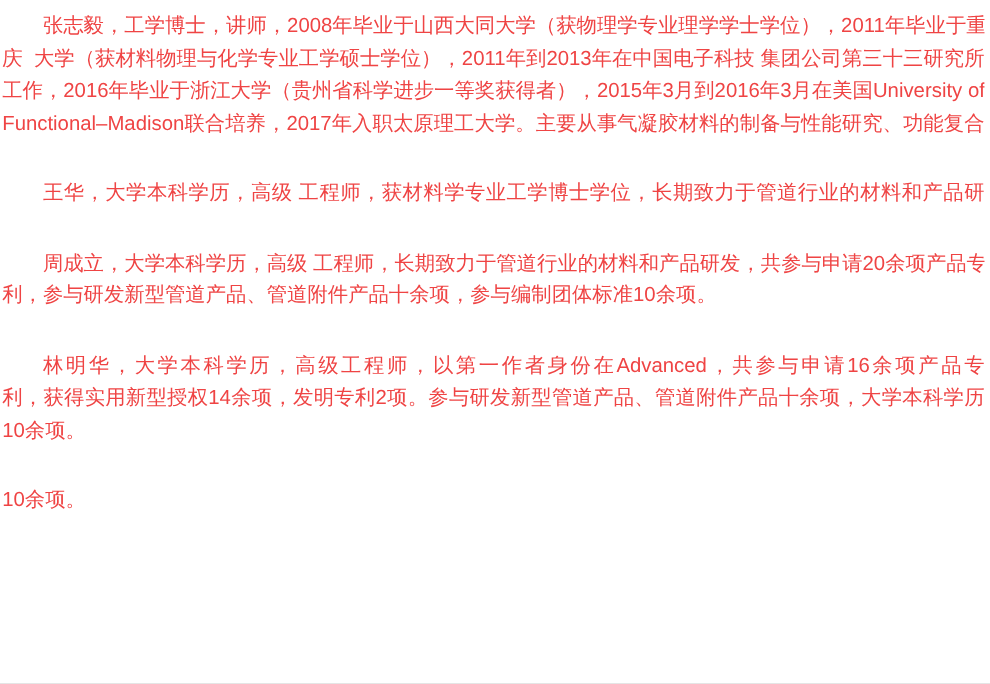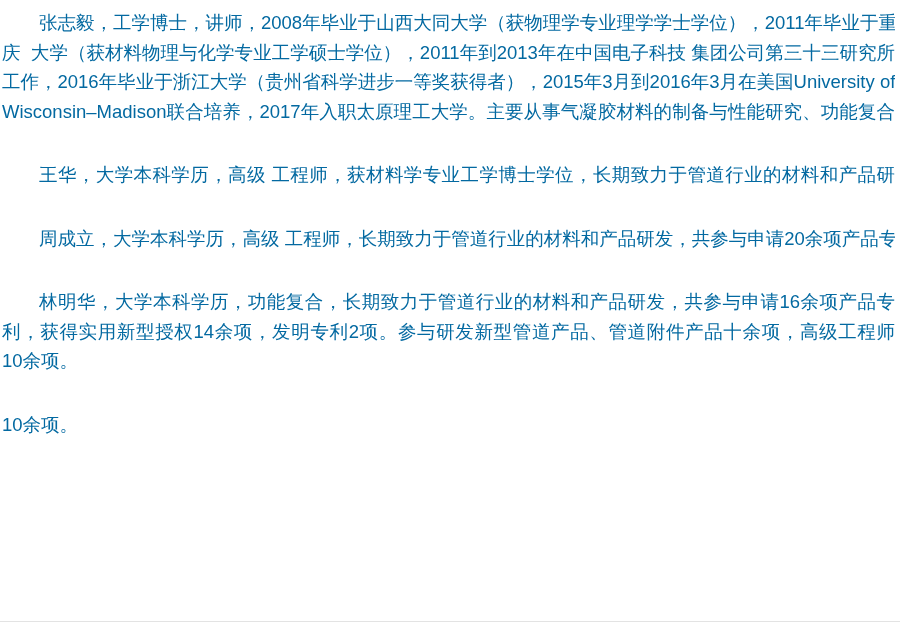--- a/index.html
+++ b/index.html
@@ -37,34 +37,35 @@
   .line.first {
     text-indent: 2em;
   }
   .line.last {
     text-align-last: left;
   }
 </style>
 </head>
 <body>
 
-<div class="doc" id="doc-root" style="color: #0369a1; background: rgb(255, 255, 255); border-bottom-color: rgb(227, 227, 227);">
+<div class="doc" id="doc-root" style="color: #ef4444; background: rgb(255, 255, 255); border-bottom-color: rgb(227, 227, 227);">
     <div class="para">
       <div class="line first">张志毅，工学博士，讲师，2008年毕业于山西大同大学（获物理学专业理学学士学位），2011年毕业于重</div>
       <div class="line">庆&nbsp; 大学（获材料物理与化学专业工学硕士学位），2011年到2013年在中国电子科技 集团公司第三十三研究所</div>
       <div class="line">工作，2016年毕业于浙江大学（贵州省科学进步一等奖获得者），2015年3月到2016年3月在美国University of</div>
-      <div class="line">Wisconsin–Madison联合培养，2017年入职太原理工大学。主要从事气凝胶材料的制备与性能研究、功能复合</div>
+      <div class="line">Functional–Madison联合培养，2017年入职太原理工大学。主要从事气凝胶材料的制备与性能研究、功能复合</div>
     </div>
     <div class="para">
       <div class="line first">王华，大学本科学历，高级 工程师，获材料学专业工学博士学位，长期致力于管道行业的材料和产品研</div>
     </div>
     <div class="para">
       <div class="line first">周成立，大学本科学历，高级 工程师，长期致力于管道行业的材料和产品研发，共参与申请20余项产品专</div>
+      <div class="line last">利，参与研发新型管道产品、管道附件产品十余项，参与编制团体标准10余项。</div>
     </div>
     <div class="para">
-      <div class="line first">林明华，大学本科学历，功能复合，长期致力于管道行业的材料和产品研发，共参与申请16余项产品专</div>
-      <div class="line">利，获得实用新型授权14余项，发明专利2项。参与研发新型管道产品、管道附件产品十余项，高级工程师</div>
+      <div class="line first">林明华，大学本科学历，高级工程师，以第一作者身份在Advanced，共参与申请16余项产品专</div>
+      <div class="line">利，获得实用新型授权14余项，发明专利2项。参与研发新型管道产品、管道附件产品十余项，大学本科学历</div>
       <div class="line last">10余项。</div>
     </div>
     <div class="para">
       <div class="line last">10余项。</div>
     </div>
   </div>
 
 </body></html>

